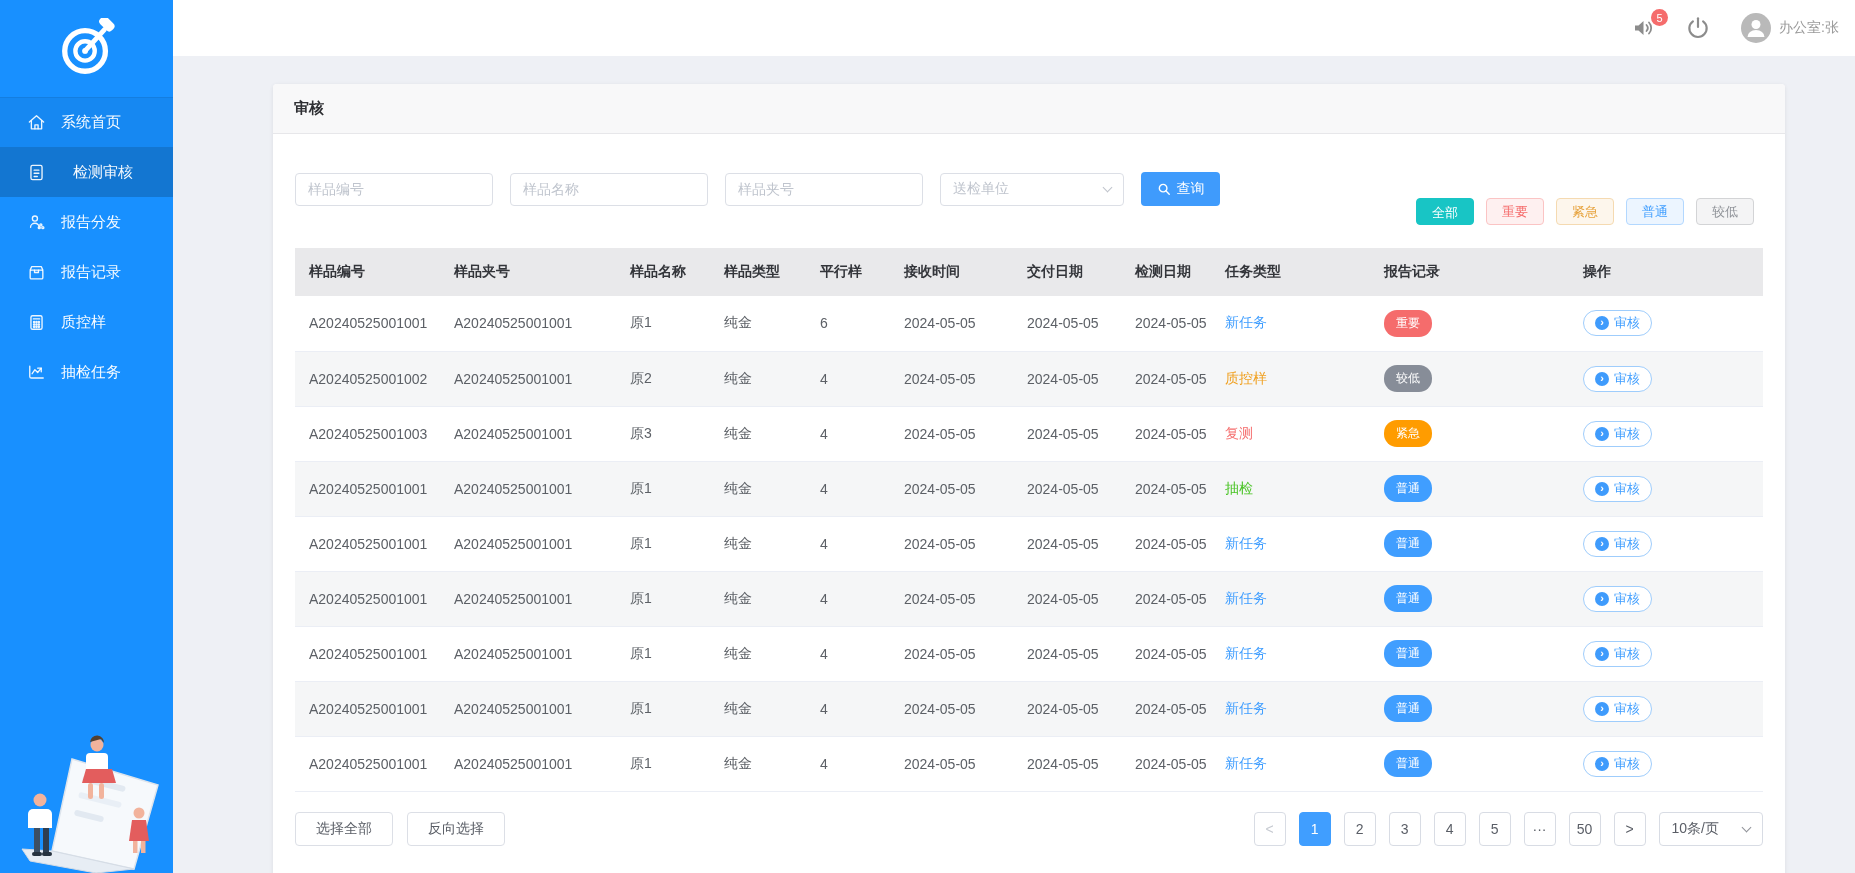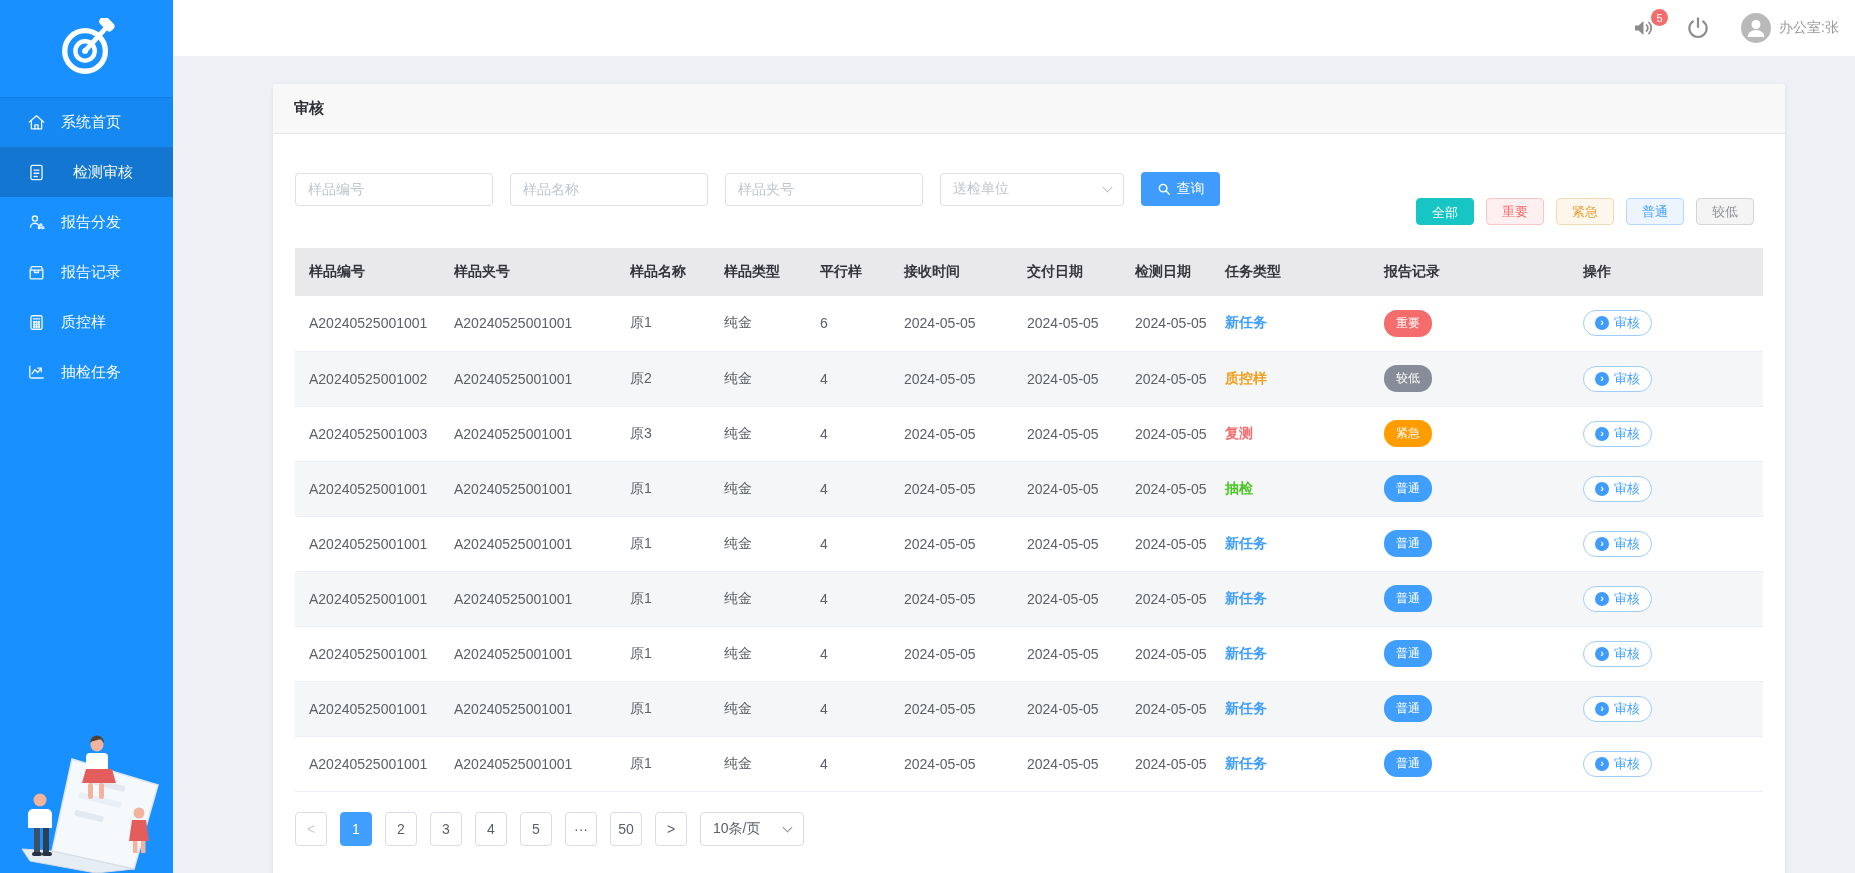--- a/index.html
+++ b/index.html
@@ -65,21 +65,21 @@
   .tag-low { color:#909399; background:#f4f4f5; border-color:#d3d4d6; }
 
   
   .table-wrap { padding:0 22px; }
   table { width:1468px; border-collapse:collapse; table-layout:fixed; }
   thead th { background:#e9e9eb; height:48px; text-align:left; padding-left:14px;
     font-size:14px; font-weight:bold; color:#33353a; }
   tbody td { height:55px; padding-left:14px; font-size:14px; color:#5c6066;
     border-bottom:1px solid #ebeef5; background:#fff; }
   tbody tr:nth-child(even) td { background:#f5f6f7; }
-  .ttype { font-size:14px; cursor:pointer;font-weight:bold; }
+  .ttype { font-size:14px; cursor:pointer; }
   .ttype-new { color:#409eff; }
   .ttype-qc { color:#f0a020; }
   .ttype-retest { color:#f56c6c; }
   .ttype-spot { color:#4bc427; }
   .pill { display:inline-block; min-width:48px; text-align:center; padding:5px 12px;
     border-radius:13px; font-size:12px; color:#fff; }
   .pill-important { background:#f56c6c; }
   .pill-low { background:#878d98; }
   .pill-urgent { background:#ff9c00; }
   .pill-normal { background:#409eff; }
@@ -466,20 +466,24 @@
                       <span class="act-circ">›</span>
                       <span>审核</span>
                     </button></td>
               </tr>
 
             </tbody>
           </table>
         </div>
 
         <div class="table-footer">
+          <div class="foot-left">
+            <button class="plain-btn">选择全部</button>
+            <button class="plain-btn">反向选择</button>
+          </div>
           <div class="pager">
             <button class="pg disabled">&lt;</button>
             <button class="pg active">1</button>
             <button class="pg">2</button>
             <button class="pg">3</button>
             <button class="pg">4</button>
             <button class="pg">5</button>
             <button class="pg">···</button>
             <button class="pg">50</button>
             <button class="pg">&gt;</button>

